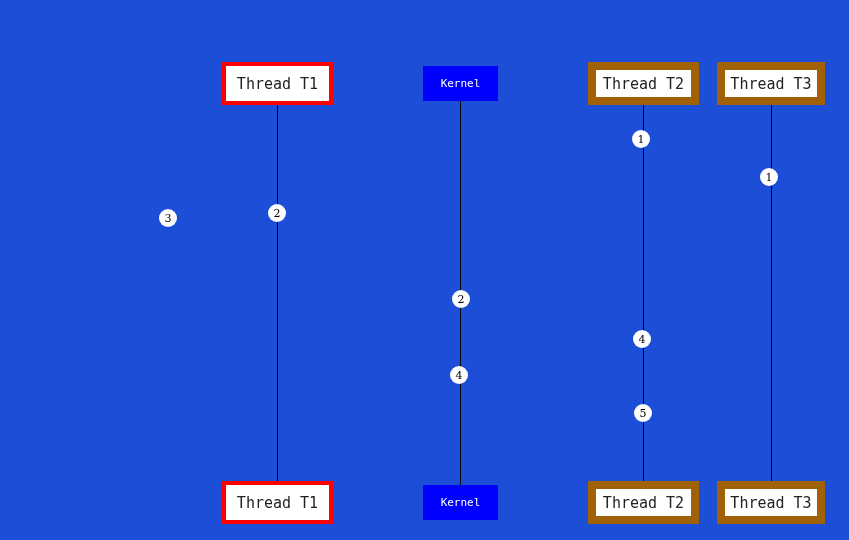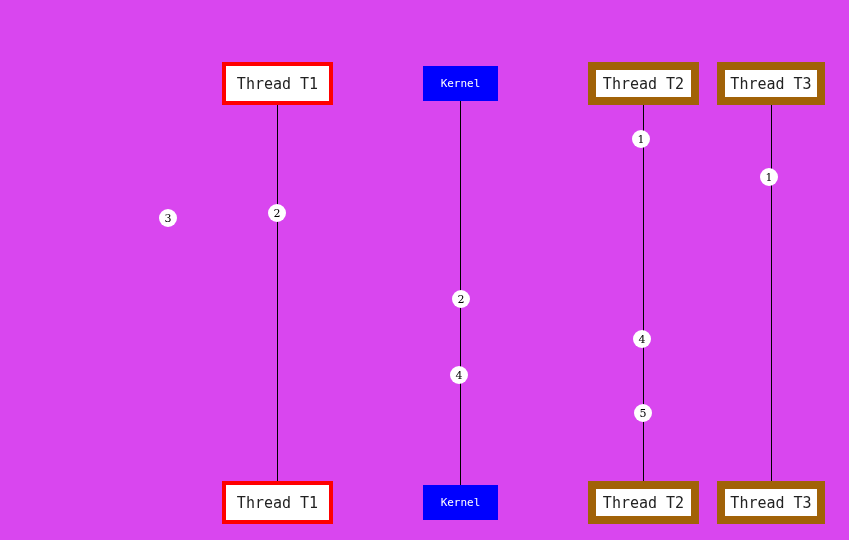--- a/index.html
+++ b/index.html
@@ -5,21 +5,21 @@
 <style>
   html, body {
     margin: 0;
     padding: 0;
     background: #000000;
   }
   #canvas {
     position: relative;
     width: 849px;
     height: 540px;
-    background: #d946ef;
+    background: #1d4ed8;
     overflow: hidden;
     font-family: "DejaVu Sans Mono", "Liberation Mono", monospace;
   }
 
   
   .participant {
     position: absolute;
     box-sizing: border-box;
     display: flex;
     align-items: center;

